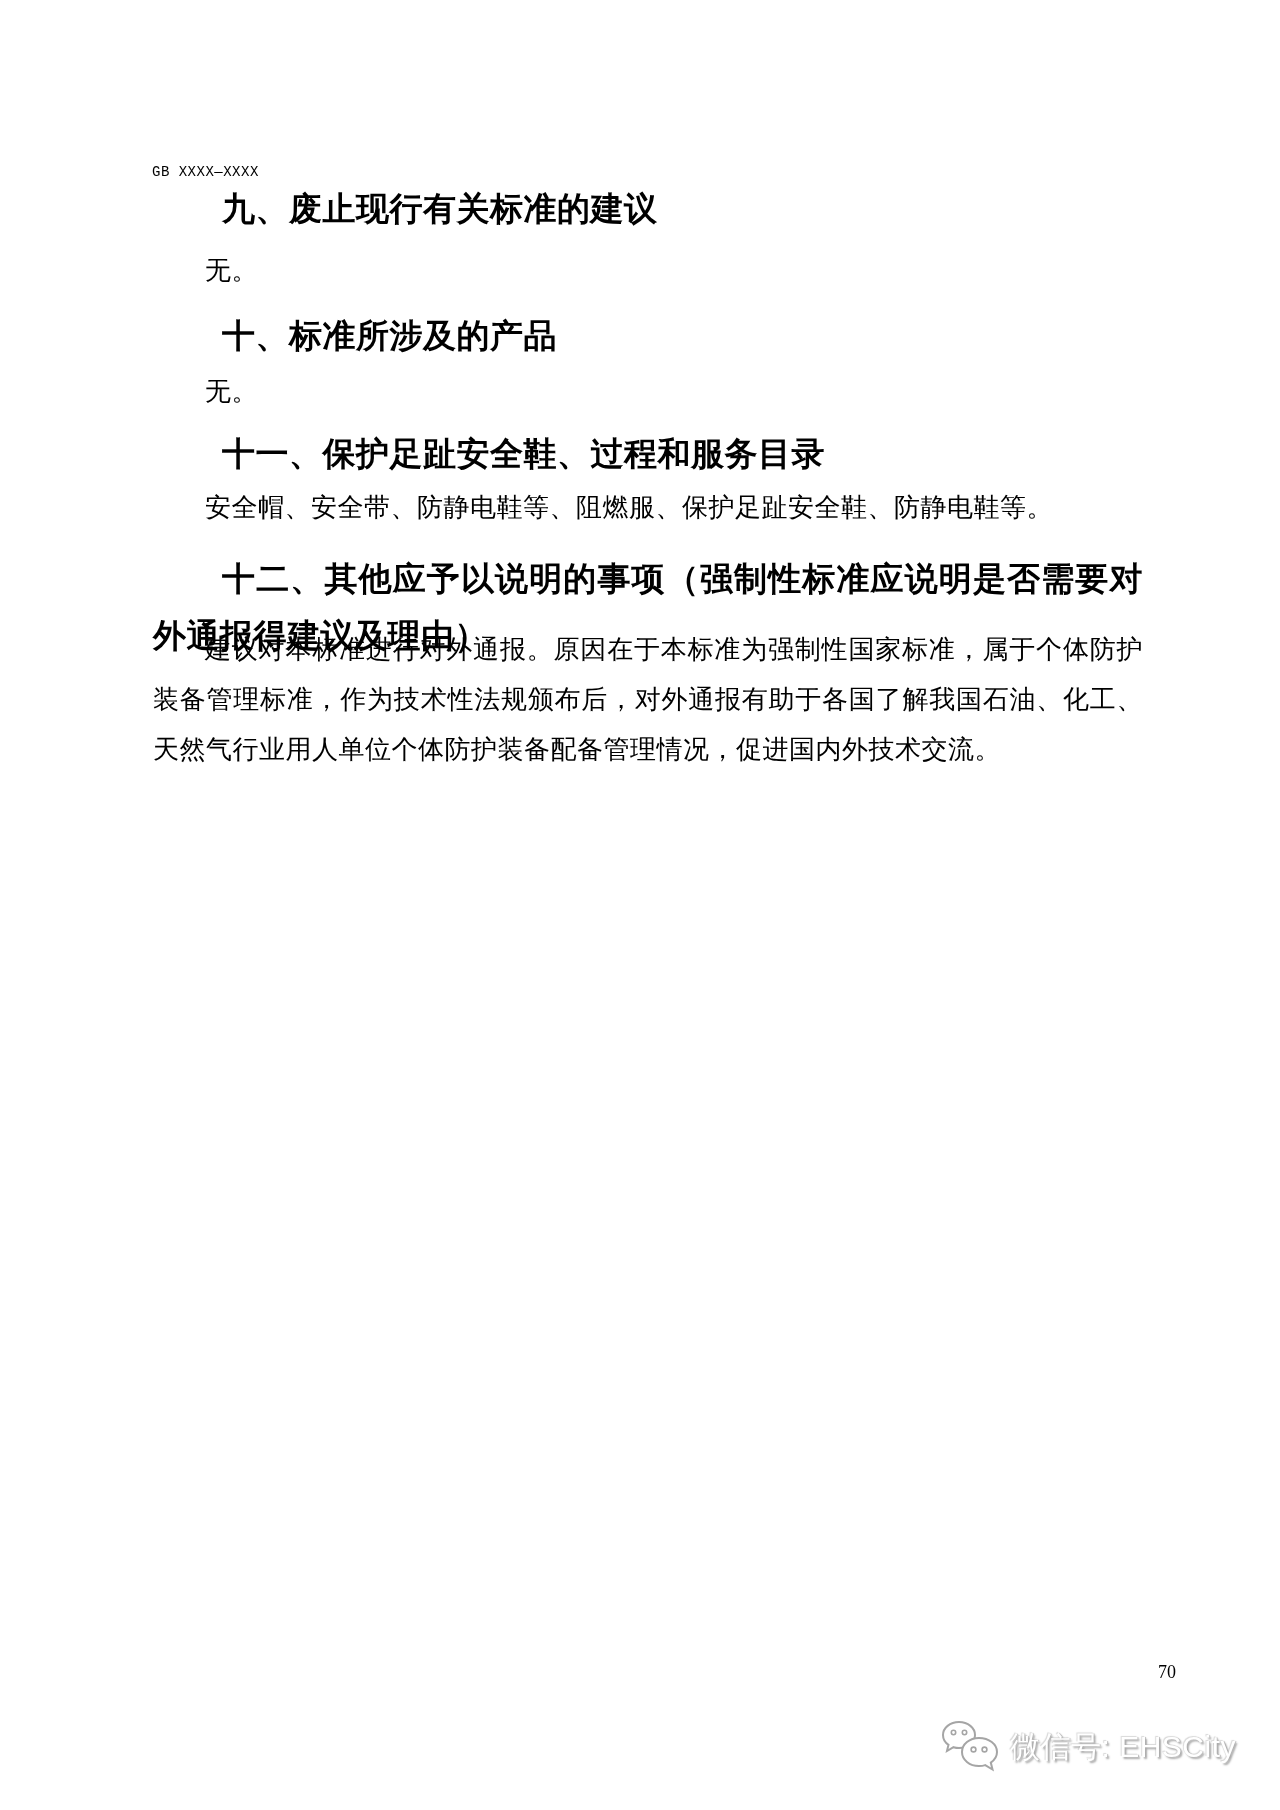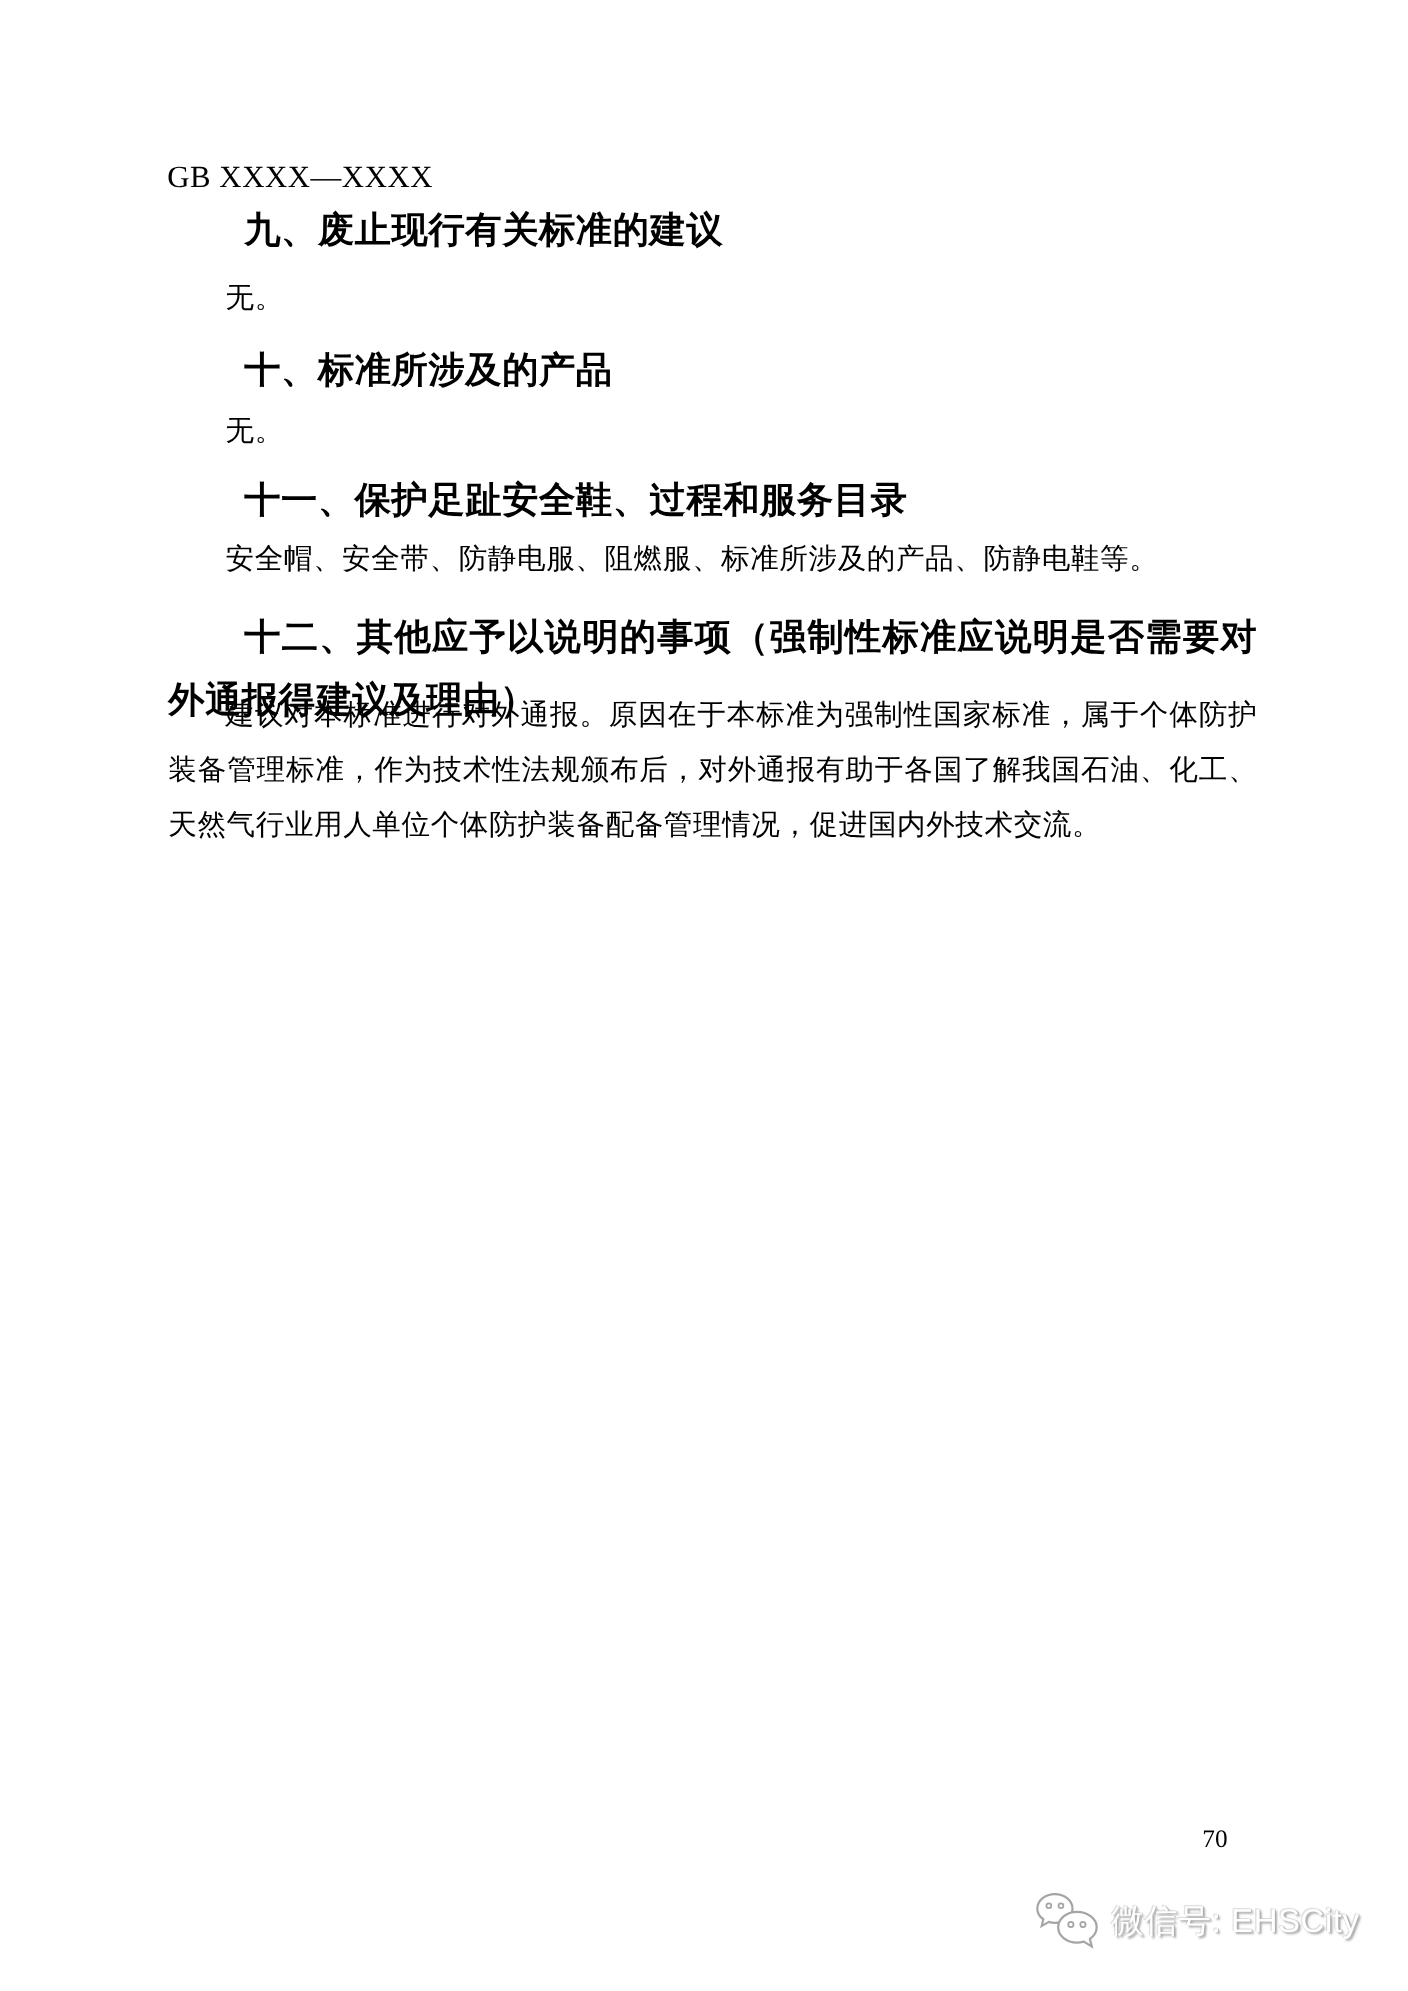--- a/index.html
+++ b/index.html
@@ -16,23 +16,23 @@
     color: #000000;
   }
   .page {
     position: absolute;
     inset: 0;
     background: #ffffff;
   }
   .doc-header {
     position: absolute;
     left: 152px;
-    top: 150px;
-    font-family: Liberation Serif, serif;
-    font-size: 28px;
+    top: 160px;
+    font-family: Liberation Mono, monospace;
+    font-size: 14px;
     line-height: 24px;
     letter-spacing: 0.5px;
     white-space: nowrap;
   }
   .content {
     position: absolute;
     left: 153px;
     width: 990px;
     top: 0;
   }
@@ -62,24 +62,24 @@
   .h9  { top: 183px; font-family: Liberation Mono, monospace; }
   .b9  { top: 246px; }
   .h10 { top: 307px; }
   .b10 { top: 367px; }
   .h11 { top: 425px; }
   .b11 { top: 483px; }
   .h12 { top: 550px; }
   .b12 { top: 625px; }
   .page-number {
     position: absolute;
-    left: 1093px;
+    left: 1158px;
     top: 1658px;
     font-family: "Liberation Serif", "DejaVu Serif", serif;
-    font-size: 23px;
+    font-size: 18px;
     line-height: 28px;
   }
   .footer {
     position: absolute;
     left: 938px;
     top: 1718px;
     display: flex;
     align-items: center;
     gap: 8px;
   }
@@ -107,21 +107,21 @@
 
   <div class="content">
 
     <div class="heading h9">九、废止现行有关标准的建议</div>
     <div class="bodytext b9">无。</div>
 
     <div class="heading h10">十、标准所涉及的产品</div>
     <div class="bodytext b10">无。</div>
 
     <div class="heading h11">十一、保护足趾安全鞋、过程和服务目录</div>
-    <div class="bodytext b11">安全帽、安全带、防静电服、阻燃服、标准所涉及的产品、防静电鞋等。</div>
+    <div class="bodytext b11">安全帽、安全带、防静电鞋等、阻燃服、保护足趾安全鞋、防静电鞋等。</div>
 
     <div class="heading h12">十二、其他应予以说明的事项（强制性标准应说明是否需要对外通报得建议及理由）</div>
     <div class="bodytext b12">建议对本标准进行对外通报。原因在于本标准为强制性国家标准，属于个体防护装备管理标准，作为技术性法规颁布后，对外通报有助于各国了解我国石油、化工、天然气行业用人单位个体防护装备配备管理情况，促进国内外技术交流。</div>
 
   </div>
 
   <div class="page-number">70</div>
 
   <div class="footer">
     <svg class="wechat-icon" viewBox="0 0 64 58" xmlns="http://www.w3.org/2000/svg">

